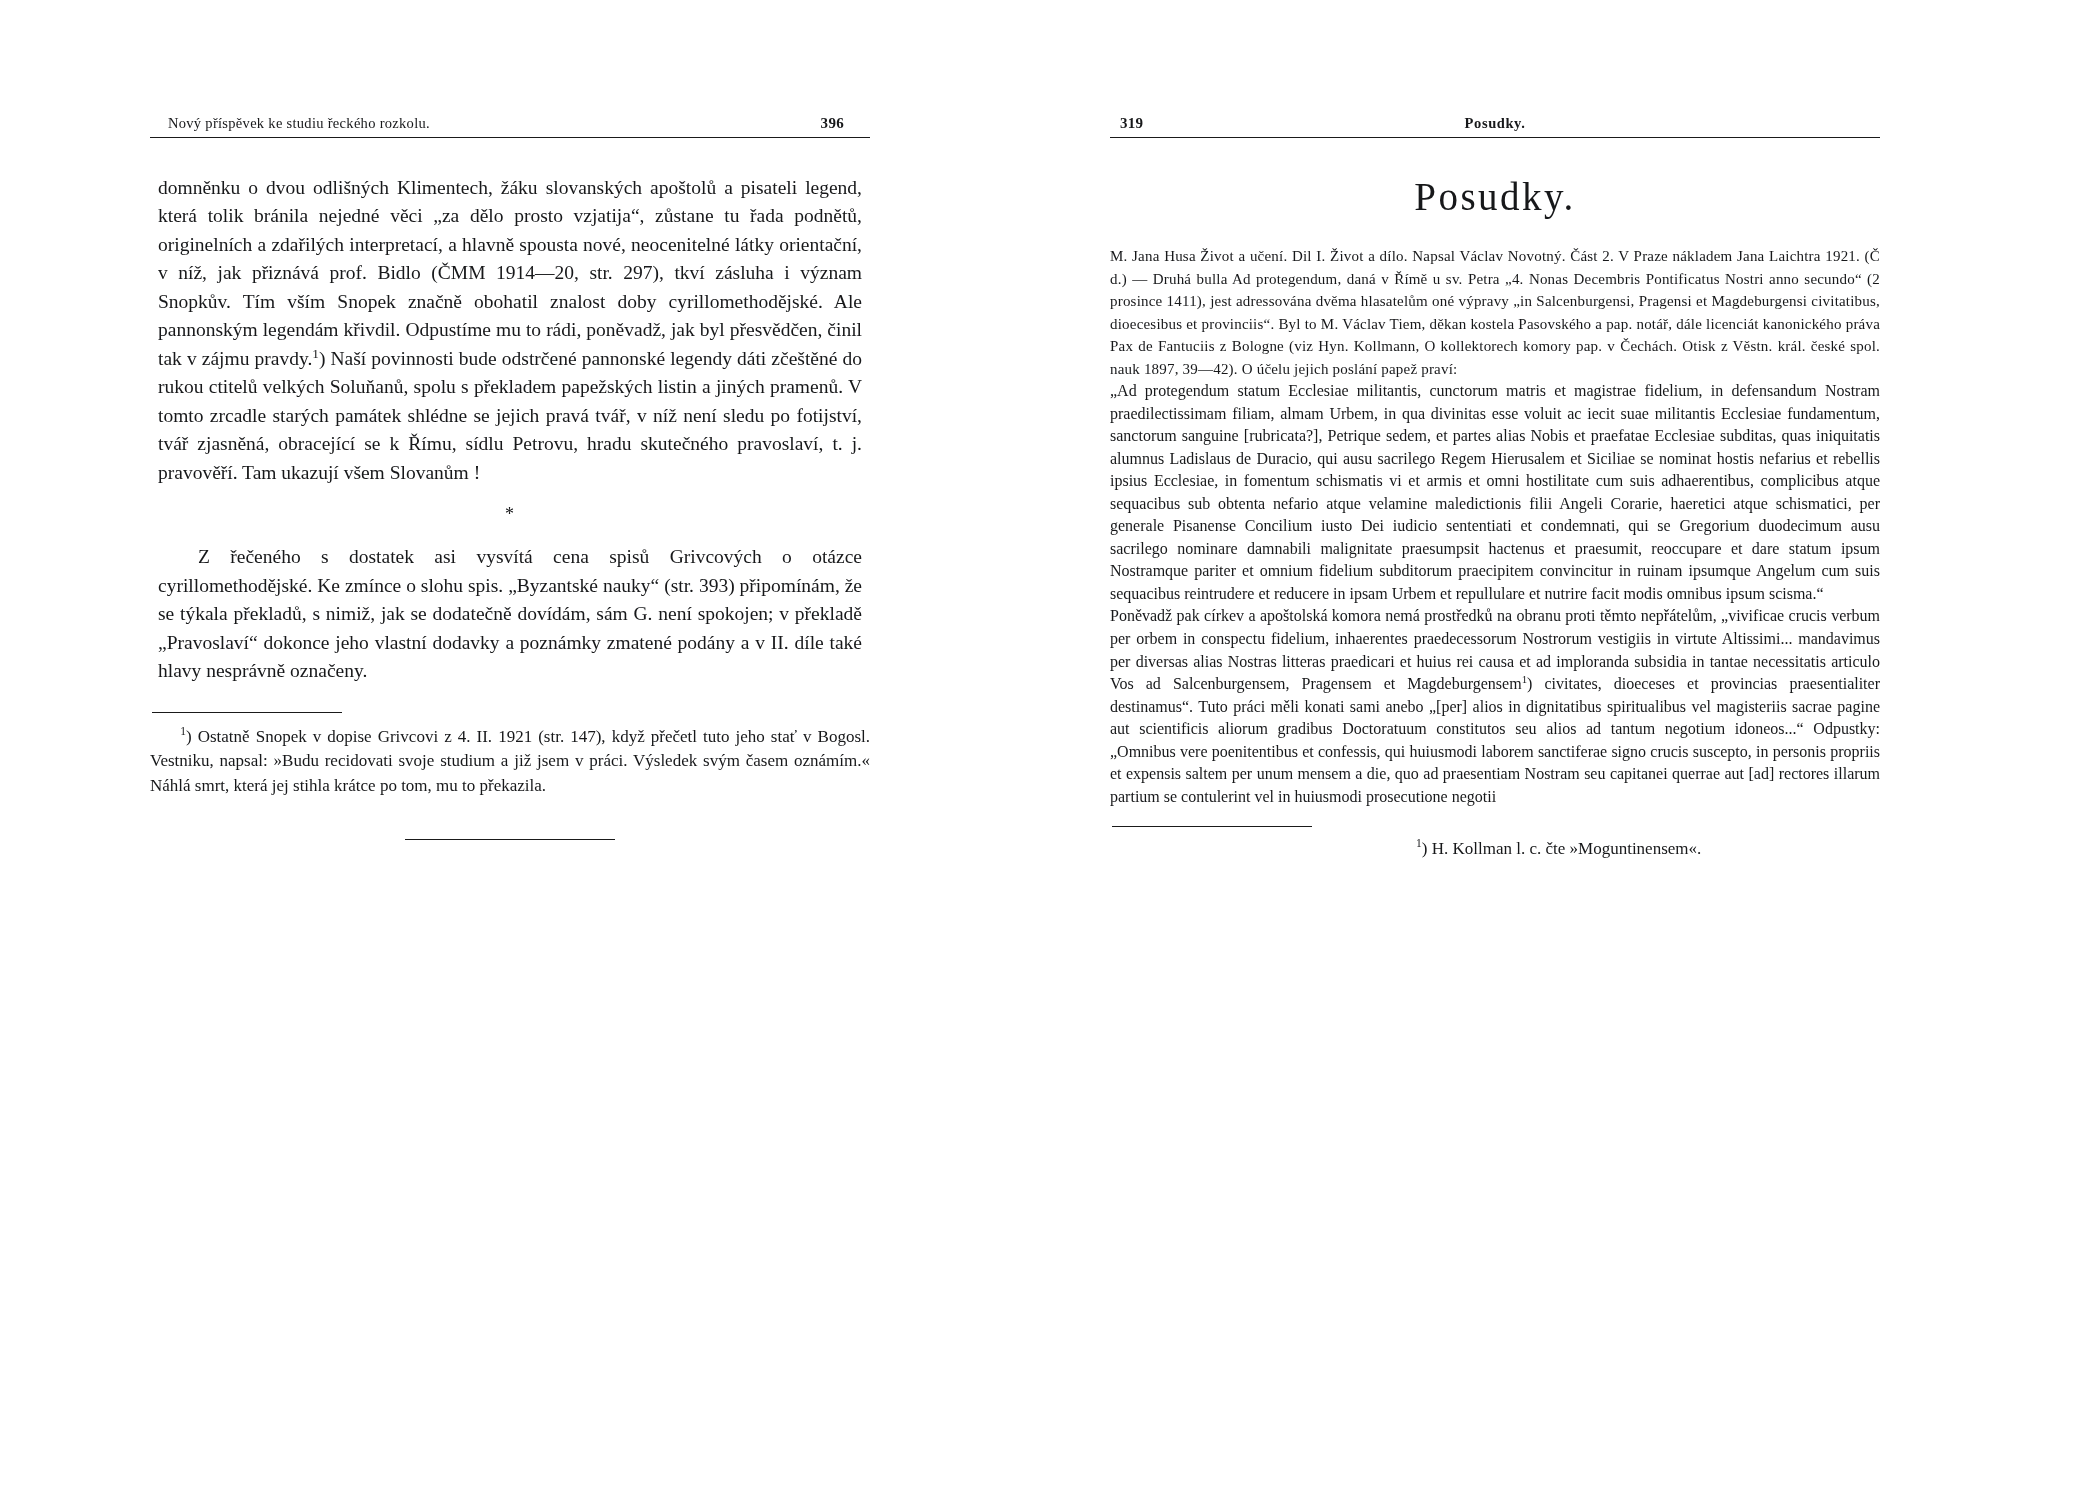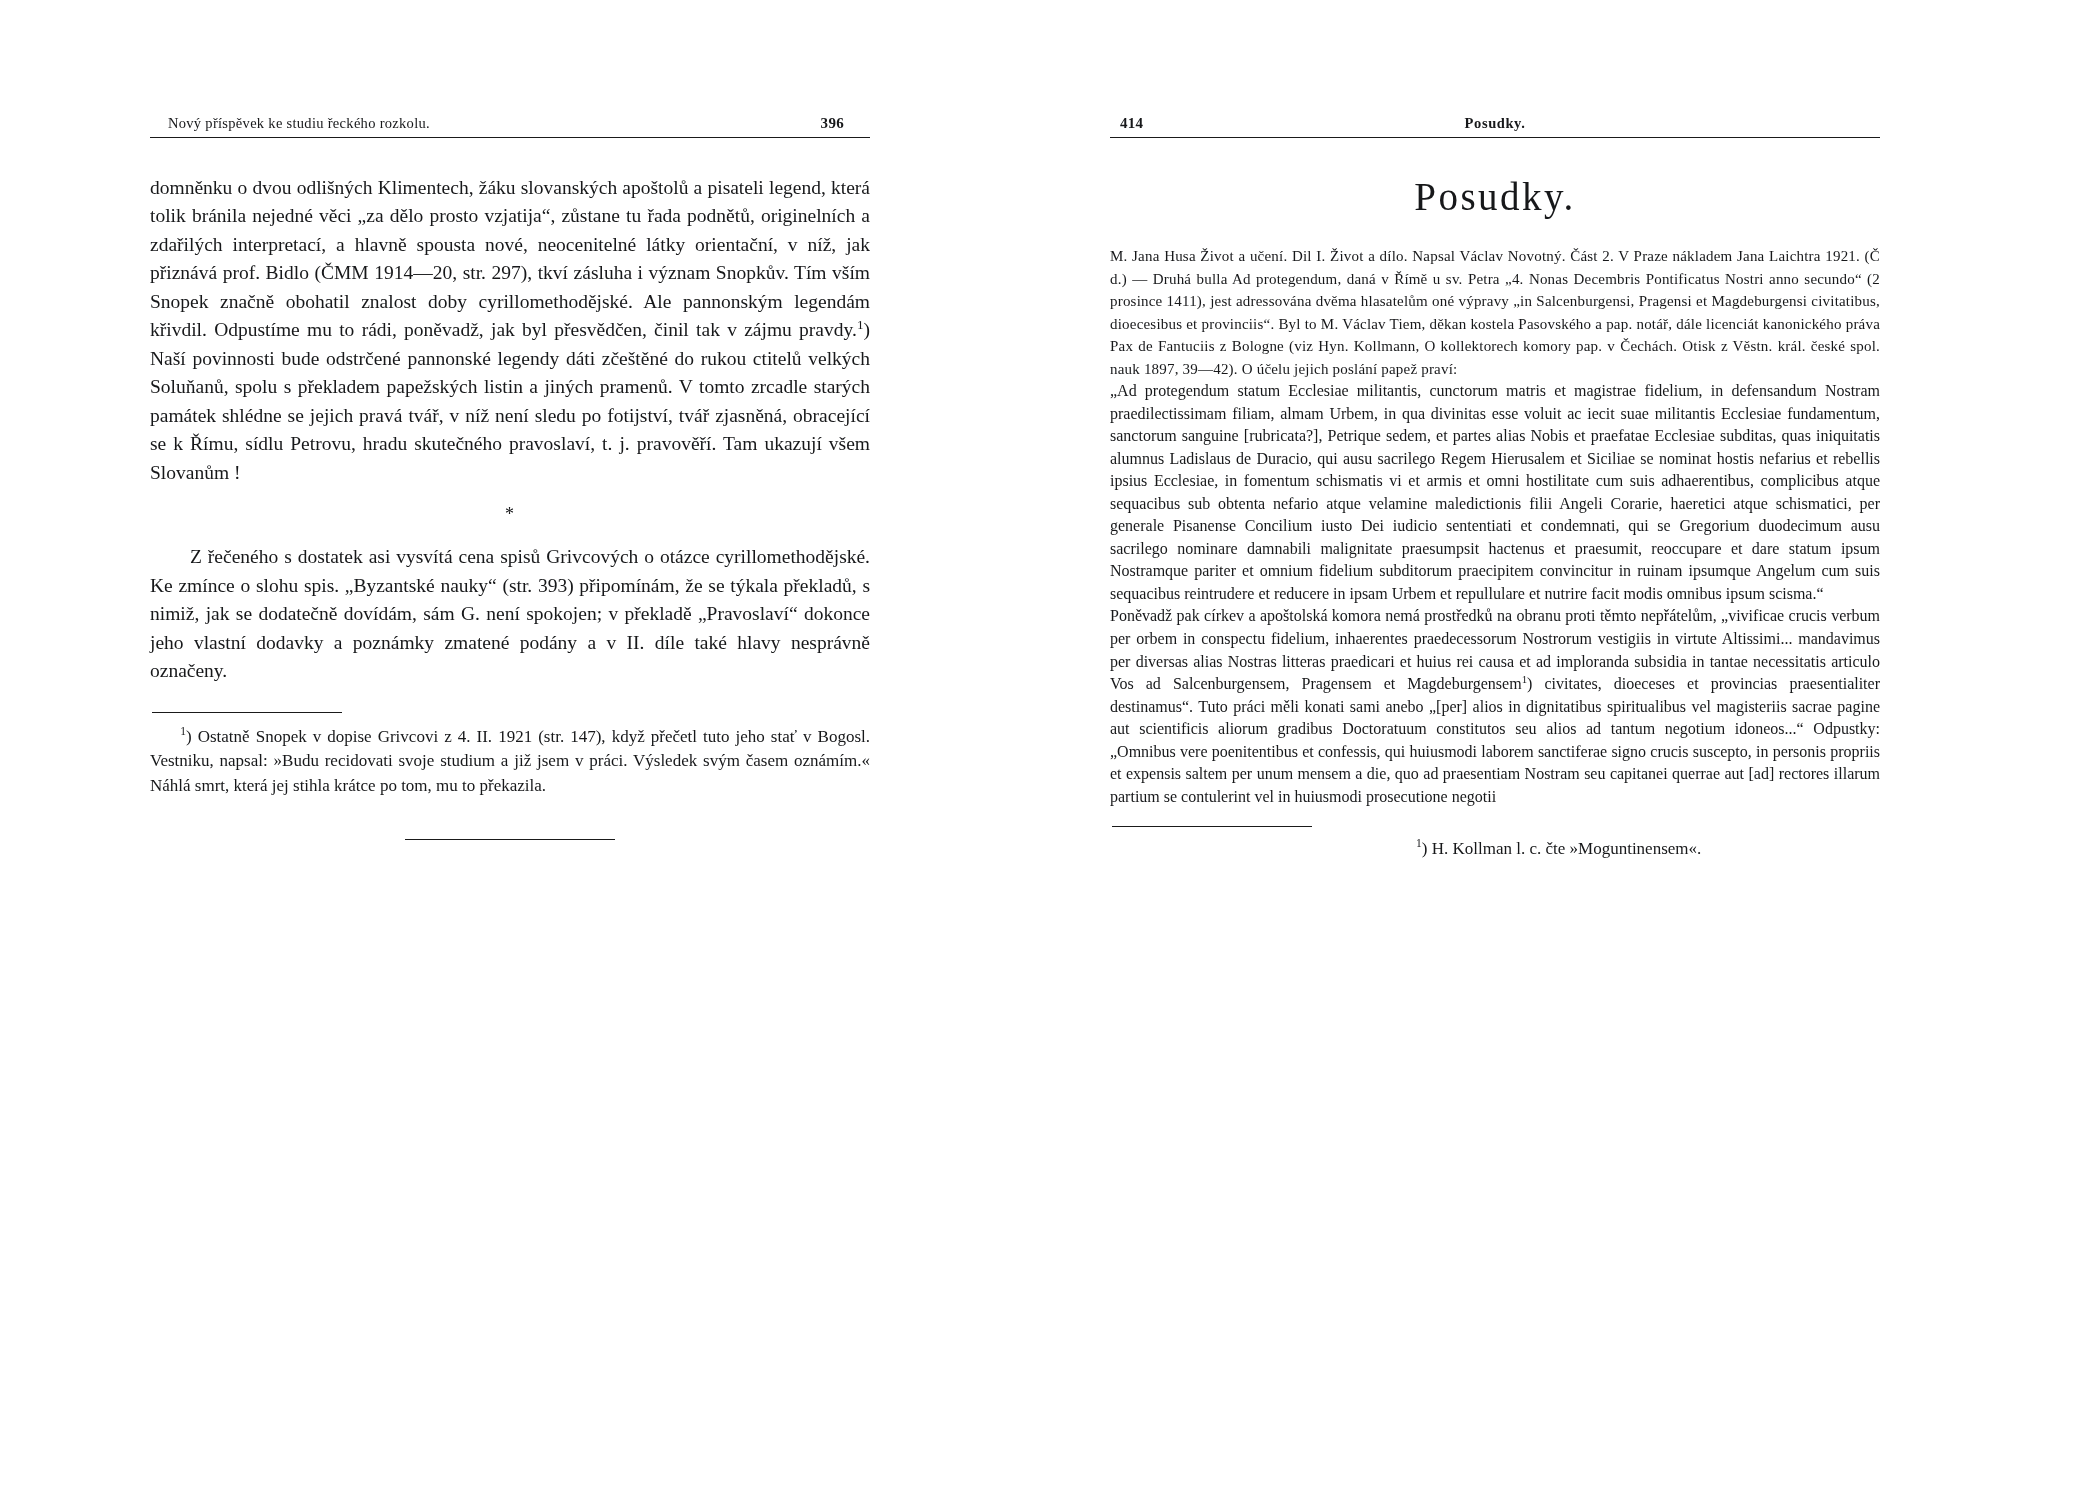--- a/index.html
+++ b/index.html
@@ -69,21 +69,21 @@
     letter-spacing: 0.6px;
   }
   .body-text {
     font-size: 19.5px;
     line-height: 1.46;
     text-align: justify;
     text-justify: inter-word;
     hyphens: none;
   }
   .body-text p {
-    margin: 0;
+    margin: 8px;
   }
   .para-indent {
     text-indent: 40px;
   }
   .aster {
     text-align: center;
     margin: 14px 0 16px 0;
     font-size: 18px;
     letter-spacing: 1px;
   }
@@ -163,21 +163,21 @@
     <div class="footnote">
       <span class="fn-first">&nbsp;&nbsp;&nbsp;&nbsp;&nbsp;</span><sup>1</sup><span>) Ostatně Snopek v dopise Grivcovi z 4. II. 1921 (str. 147), když přečetl tuto jeho stať v Bogosl. Vestniku, napsal: »Budu recidovati svoje studium a již jsem v práci. Výsledek svým časem oznámím.« Náhlá smrt, která jej stihla krátce po tom, mu to překazila.</span>
     </div>
 
     <div class="sep-rule center"></div>
   </div>
 
   <div class="page page-right">
 
     <div class="runhead right">
-      <span class="rh-folio">414</span>
+      <span class="rh-folio">319</span>
       <span class="rh-title">Posudky.</span>
     </div>
 
     <div class="posudky-title">Posudky.</div>
 
     <div class="review-head">M. Jana Husa Život a učení. Dil I. Život a dílo. Napsal Václav Novotný. Část 2. V Praze nákladem Jana Laichtra 1921. (Č d.) — Druhá bulla Ad protegendum, daná v Římě u sv. Petra „4. Nonas Decembris Pontificatus Nostri anno secundo“ (2 prosince 1411), jest adressována dvěma hlasatelům oné výpravy „in Salcenburgensi, Pragensi et Magdeburgensi civitatibus, dioecesibus et provinciis“. Byl to M. Václav Tiem, děkan kostela Pasovského a pap. notář, dále licenciát kanonického práva Pax de Fantuciis z Bologne (viz Hyn. Kollmann, O kollektorech komory pap. v Čechách. Otisk z Věstn. král. české spol. nauk 1897, 39—42). O účelu jejich poslání papež praví:</div>
 
     <div class="right-body">
       <p>„Ad protegendum statum Ecclesiae militantis, cunctorum matris et magistrae fidelium, in defensandum Nostram praedilectissimam filiam, almam Urbem, in qua divinitas esse voluit ac iecit suae militantis Ecclesiae fundamentum, sanctorum sanguine [rubricata?], Petrique sedem, et partes alias Nobis et praefatae Ecclesiae subditas, quas iniquitatis alumnus Ladislaus de Duracio, qui ausu sacrilego Regem Hierusalem et Siciliae se nominat hostis nefarius et rebellis ipsius Ecclesiae, in fomentum schismatis vi et armis et omni hostilitate cum suis adhaerentibus, complicibus atque sequacibus sub obtenta nefario atque velamine maledictionis filii Angeli Corarie, haeretici atque schismatici, per generale Pisanense Concilium iusto Dei iudicio sententiati et condemnati, qui se Gregorium duodecimum ausu sacrilego nominare damnabili malignitate praesumpsit hactenus et praesumit, reoccupare et dare statum ipsum Nostramque pariter et omnium fidelium subditorum praecipitem convincitur in ruinam ipsumque Angelum cum suis sequacibus reintrudere et reducere in ipsam Urbem et repullulare et nutrire facit modis omnibus ipsum scisma.“</p>
       <p><span>Poněvadž pak církev a apoštolská komora nemá prostředků na obranu proti těmto nepřátelům, „vivificae crucis verbum per orbem in conspectu fidelium, inhaerentes praedecessorum Nostrorum vestigiis in virtute Altissimi... mandavimus per diversas alias Nostras litteras praedicari et huius rei causa et ad imploranda subsidia in tantae necessitatis articulo Vos ad Salcenburgensem, Pragensem et Magdeburgensem</span><sup>1</sup><span>) civitates, dioeceses et provincias praesentialiter destinamus“. Tuto práci měli konati sami anebo „[per] alios in dignitatibus spiritualibus vel magisteriis sacrae pagine aut scientificis aliorum gradibus Doctoratuum constitutos seu alios ad tantum negotium idoneos...“ Odpustky: „Omnibus vere poenitentibus et confessis, qui huiusmodi laborem sanctiferae signo crucis suscepto, in personis propriis et expensis saltem per unum mensem a die, quo ad praesentiam Nostram seu capitanei querrae aut [ad] rectores illarum partium se contulerint vel in huiusmodi prosecutione negotii</span></p>

